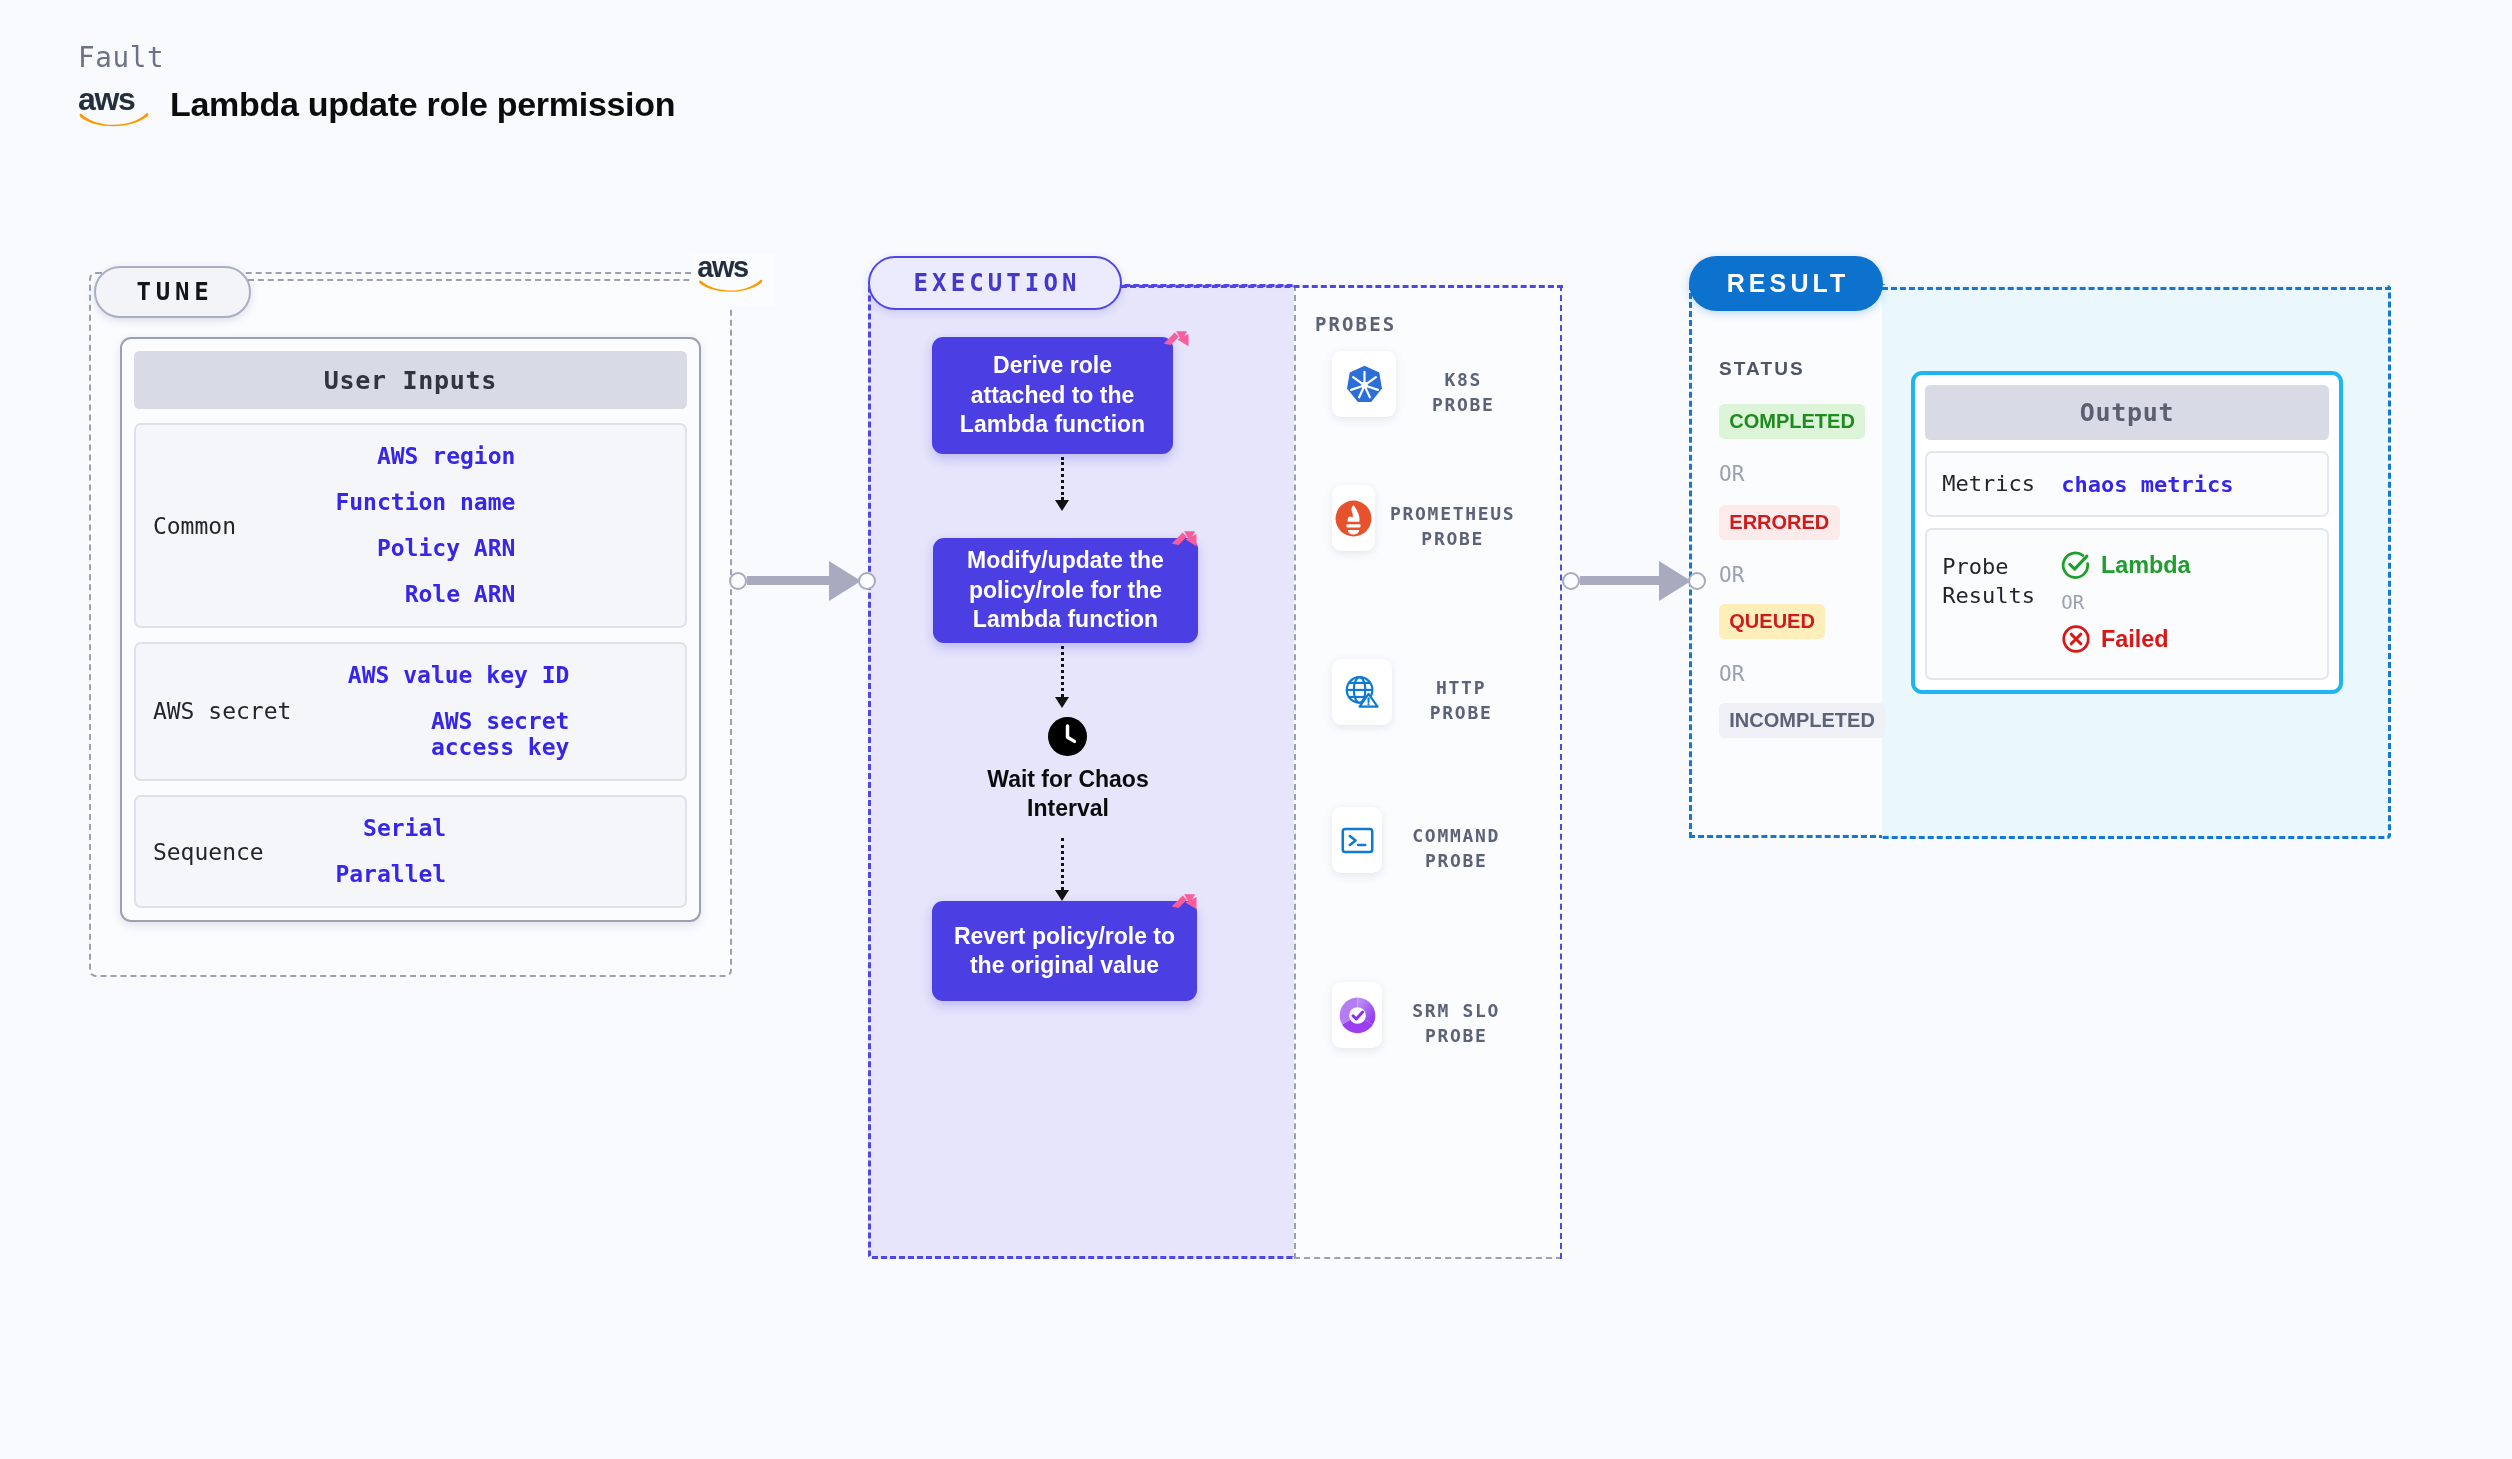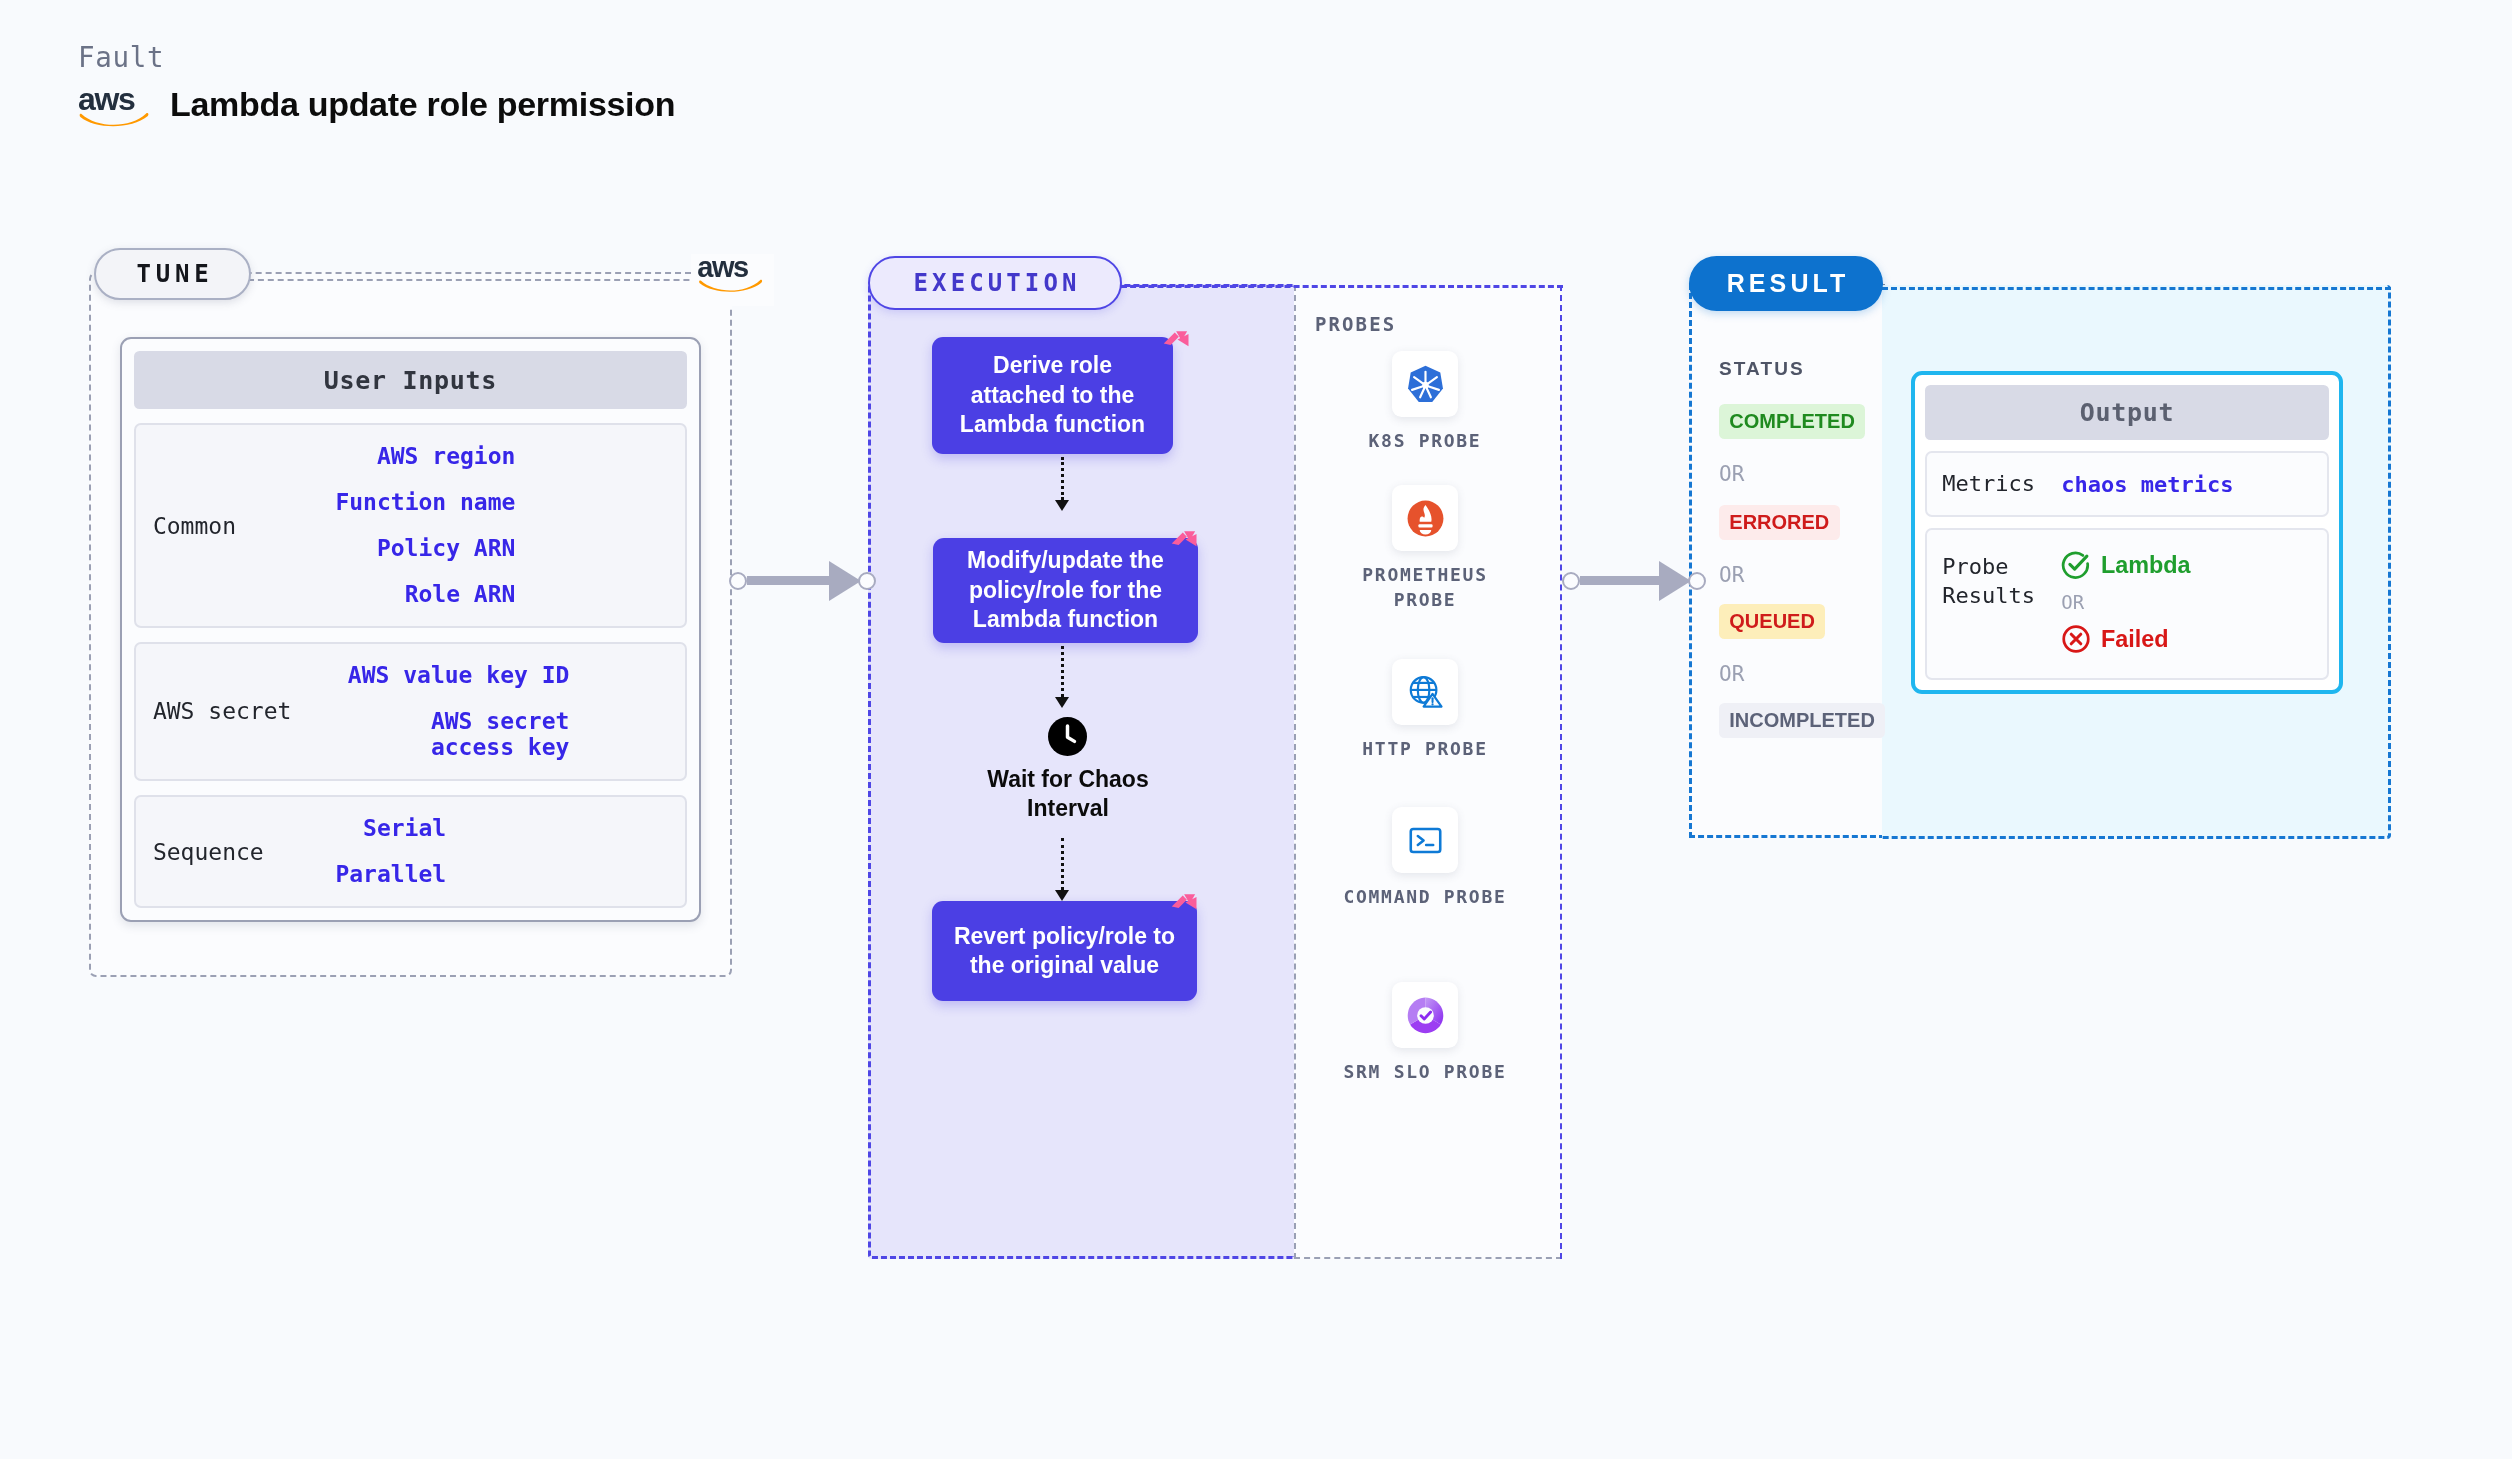--- a/index.html
+++ b/index.html
@@ -30,21 +30,21 @@
   .panel{position:absolute;box-sizing:border-box;}
   .pill{
     position:absolute;box-sizing:border-box;display:flex;
     align-items:center;justify-content:center;
     border-radius:687px;z-index:6;white-space:nowrap;
   }
 
   
   #tune-panel{left:89px;top:272px;width:643px;height:705px;
     border:2.8px dashed #9ba0b4;border-radius:6.9px;background:#fbfcfe;}
-  #tune-pill{left:94px;top:248px;width:157px;height:52px;
+  #tune-pill{left:94px;top:266px;width:157px;height:52px;
     background:#f3f4f8;border:2.8px solid #aab0c4;
     box-shadow:0 2.8px 8.3px rgba(90,95,120,.18);}
   #tune-pill span{font-family:"DejaVu Sans Mono","Liberation Mono",monospace;
     font-size:24px;font-weight:700;color:#14161c;letter-spacing:4.8px;padding-left:4.8px;}
   #tune-dash{position:absolute;left:248px;top:279px;width:481px;height:0;
     border-top:2.8px dashed #9ba0b4;z-index:4;}
   #tune-aws{position:absolute;left:691px;top:254px;width:83px;height:52px;
     background:#fbfcfe;z-index:5;}
   #tune-aws .awst{font-family:"Liberation Sans",sans-serif;font-weight:700;
     font-size:29px;color:#232f3e;letter-spacing:-1.4px;position:absolute;left:6.2px;top:-1.4px;line-height:1;}
@@ -94,22 +94,22 @@
   .chaos-badge{position:absolute;width:33px;height:33px;z-index:3;}
   .dot-arrow{position:absolute;width:2.8px;display:flex;flex-direction:column;align-items:center;}
   .dot-arrow .line{width:0;border-left:3.4px dotted #111;flex:1;}
   .dot-arrow .head{width:0;height:0;border-left:7.6px solid transparent;
     border-right:7.6px solid transparent;border-top:11px solid #111;}
 
   #clock-icon{position:absolute;left:1048px;top:717px;width:39px;height:39px;}
   #wait-label{position:absolute;left:963px;top:765px;width:210px;text-align:center;
     font-size:23px;font-weight:700;color:#0b0b0b;line-height:1.27;}
 
-  .probe-item{position:absolute;width:186px;display:flex;flex-direction:column;
-    align-items:center;gap:12.4px;}
+  .probe-item{position:absolute;width:186px;display:flex;flex-direction:row;
+    align-items:flex-end;gap:12.4px;}
   .probe-icon-box{width:66px;height:66px;background:#fff;border-radius:9.6px;
     display:flex;align-items:center;justify-content:center;
     box-shadow:0 2.8px 8.3px rgba(70,80,110,.12);}
   .probe-name{font-family:"DejaVu Sans Mono","Liberation Mono",monospace;
     font-size:18px;font-weight:700;color:#5c6278;letter-spacing:1.7px;
     text-align:center;line-height:1.35;}
 
   
   #result-panel{left:1689px;top:284px;width:196px;height:554px;
     border:3.4px dashed #1677d2;border-top:none;background:#fbfcfe;}

